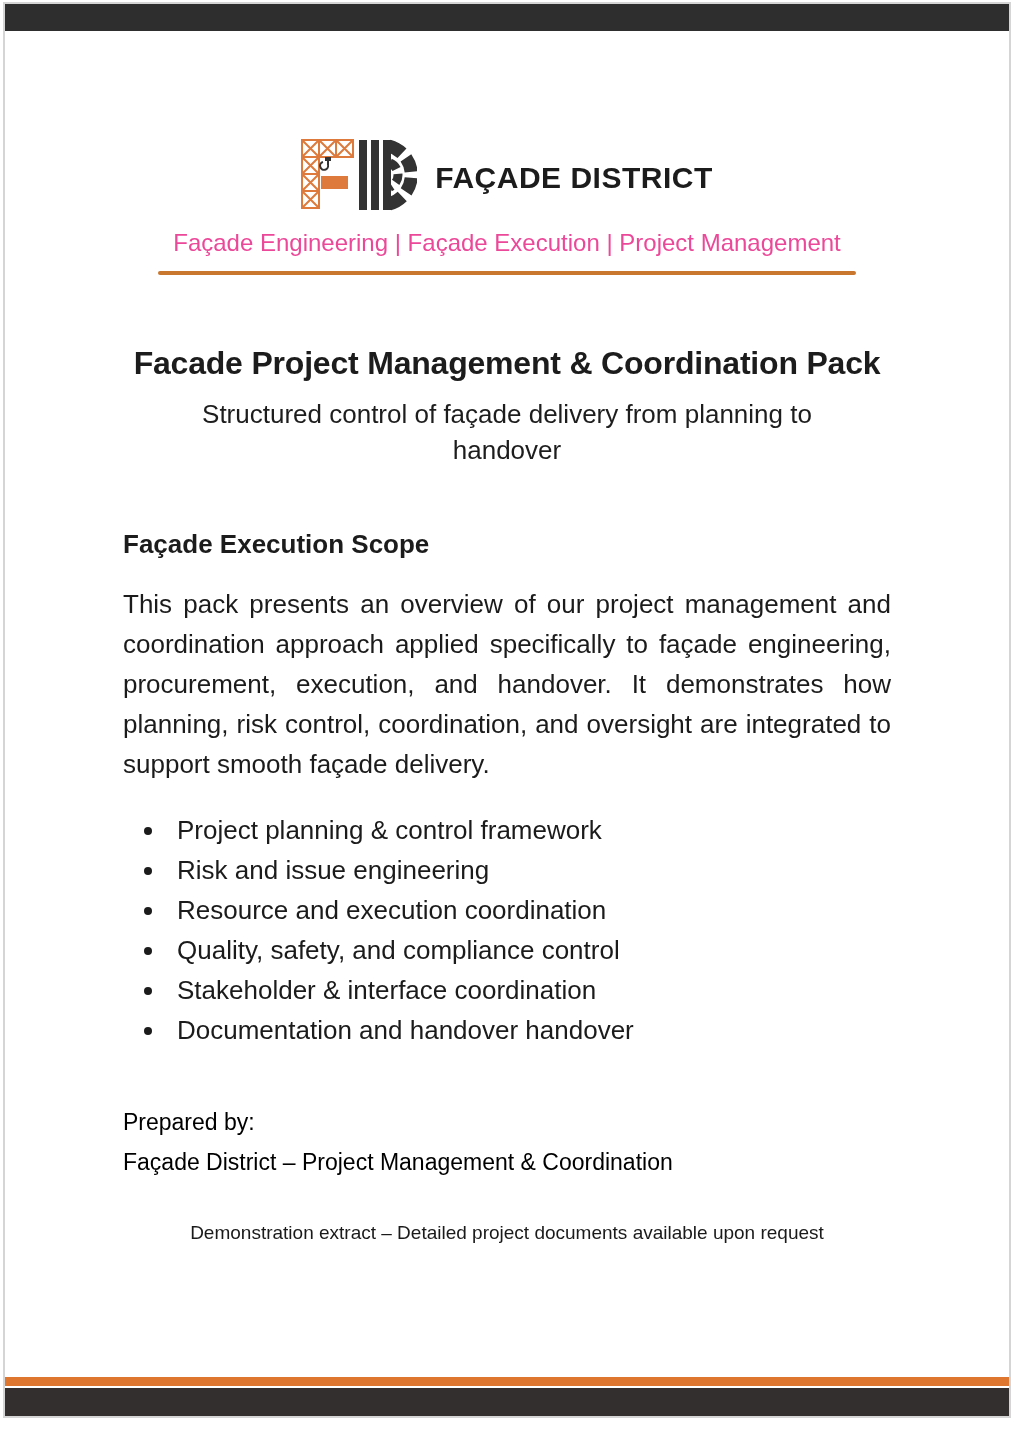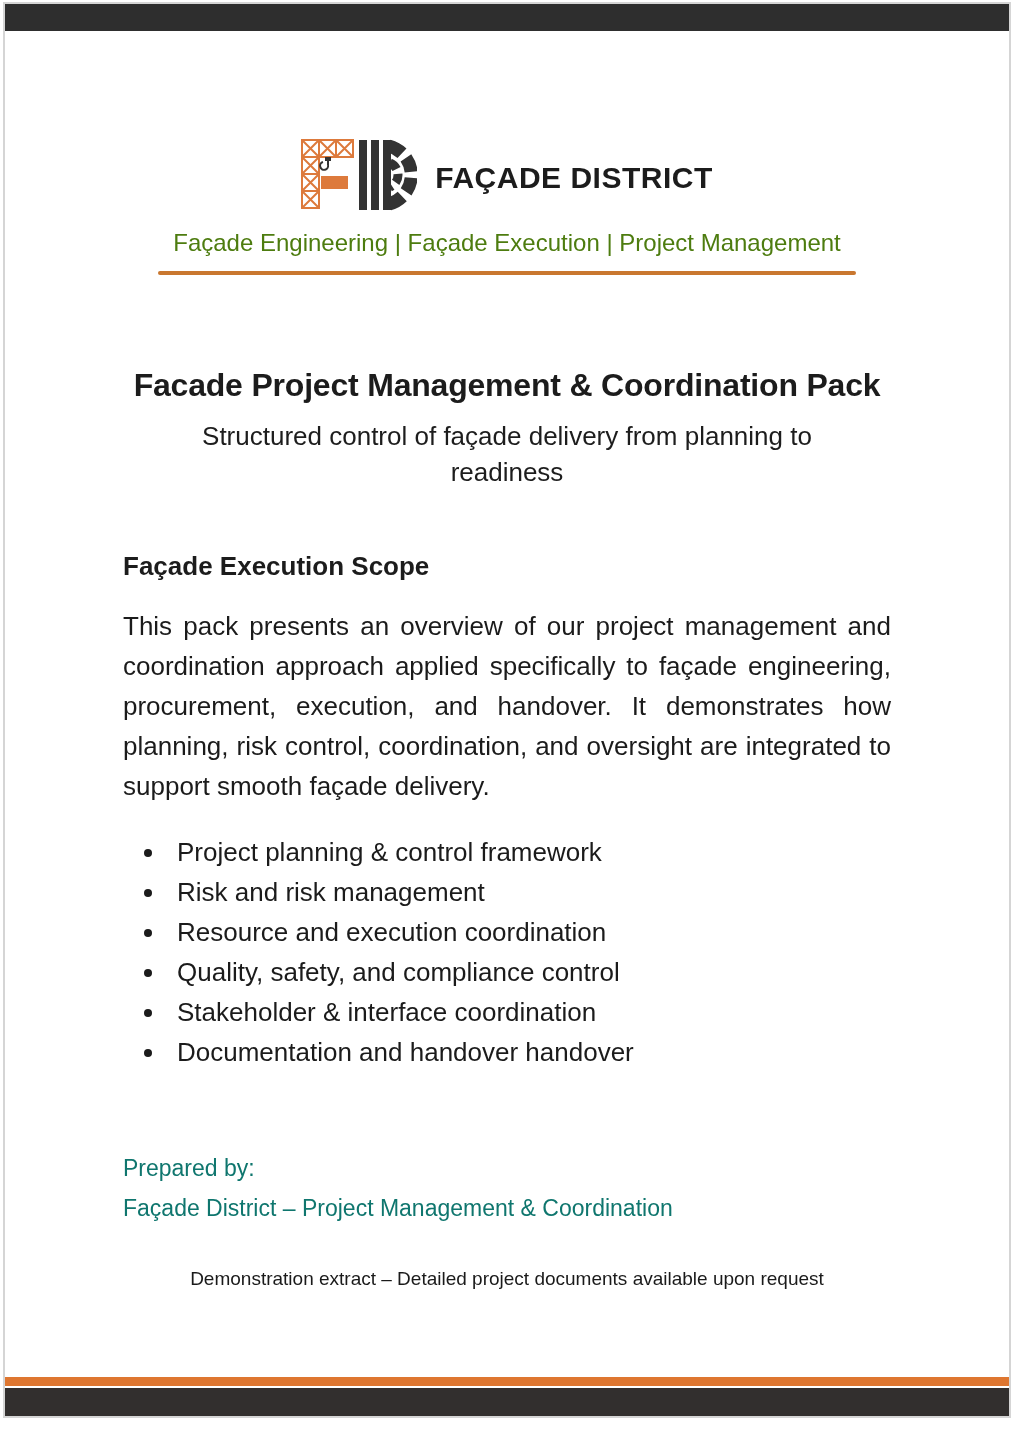--- a/index.html
+++ b/index.html
@@ -42,31 +42,31 @@
   .logo-f, .logo-d { display: inline-block; }
   .logo-d { margin-left: 4px; }
   .wordmark {
     display: inline-block;
     margin-left: 18px;
     font-size: 30px; font-weight: 700; letter-spacing: 0.5px;
     color: #1c1c1c;
   }
   .tagline {
     margin-top: 14px;
-    font-size: 24px; color: #4d7c0f;
+    font-size: 24px; color: #ec4899;
   }
   .brand-rule {
     width: 698px; height: 4px;
     margin: 14px auto 0;
     background: #c9772f; border-radius: 2px;
   }
 
   
   .doc-title {
-    margin-top: 92px;
+    margin-top: 70px;
     text-align: center;
     font-size: 32px; font-weight: 700; color: #1c1c1c;
     letter-spacing: -0.2px;
     white-space: nowrap;
   }
   .doc-subtitle {
     margin: 14px auto 0;
     max-width: 720px;
     text-align: center;
     font-size: 26px; line-height: 1.4; color: #1d1d1d;
@@ -83,22 +83,22 @@
   }
   .scope-list {
     margin: 26px 0 0;
     padding-left: 44px;
     list-style: disc;
     font-size: 26px; line-height: 40px;
     color: #1b1b1b;
   }
   .scope-list li { padding-left: 10px; }
   .prepared-block {
-    margin-top: 76px;
-    font-size: 23px; line-height: 40px; color: #0f766e;
+    margin-top: 52px;
+    font-size: 23px; line-height: 40px; color: #000000;
   }
   .footer-note {
     margin-top: 40px;
     text-align: center;
     font-size: 19px; color: #1a1a1a;
   }
 </style>
 </head>
 <body>
 
@@ -151,30 +151,30 @@
         <span class="wordmark">FAÇADE DISTRICT</span>
       </div>
 
       <div class="tagline">Façade Engineering | Façade Execution | Project Management</div>
 
       <div class="brand-rule"></div>
     </div>
 
     <div class="doc-title">Facade Project Management &amp; Coordination Pack</div>
 
-    <div class="doc-subtitle">Structured control of façade delivery from planning to readiness</div>
+    <div class="doc-subtitle">Structured control of façade delivery from planning to handover</div>
 
     <h2 class="section-heading">Façade Execution Scope</h2>
 
     <p class="body-paragraph">This pack presents an overview of our project management and coordination approach applied specifically to façade engineering, procurement, execution, and handover. It demonstrates how planning, risk control, coordination, and oversight are integrated to support smooth façade delivery.</p>
 
 
     <ul class="scope-list">
         <li>Project planning &amp; control framework</li>
-        <li>Risk and risk management</li>
+        <li>Risk and issue engineering</li>
         <li>Resource and execution coordination</li>
         <li>Quality, safety, and compliance control</li>
         <li>Stakeholder &amp; interface coordination</li>
         <li>Documentation and handover handover</li>
       </ul>
 
     <div class="prepared-block">
       <div>Prepared by:</div>
       <div>Façade District – Project Management &amp; Coordination</div>
     </div>

